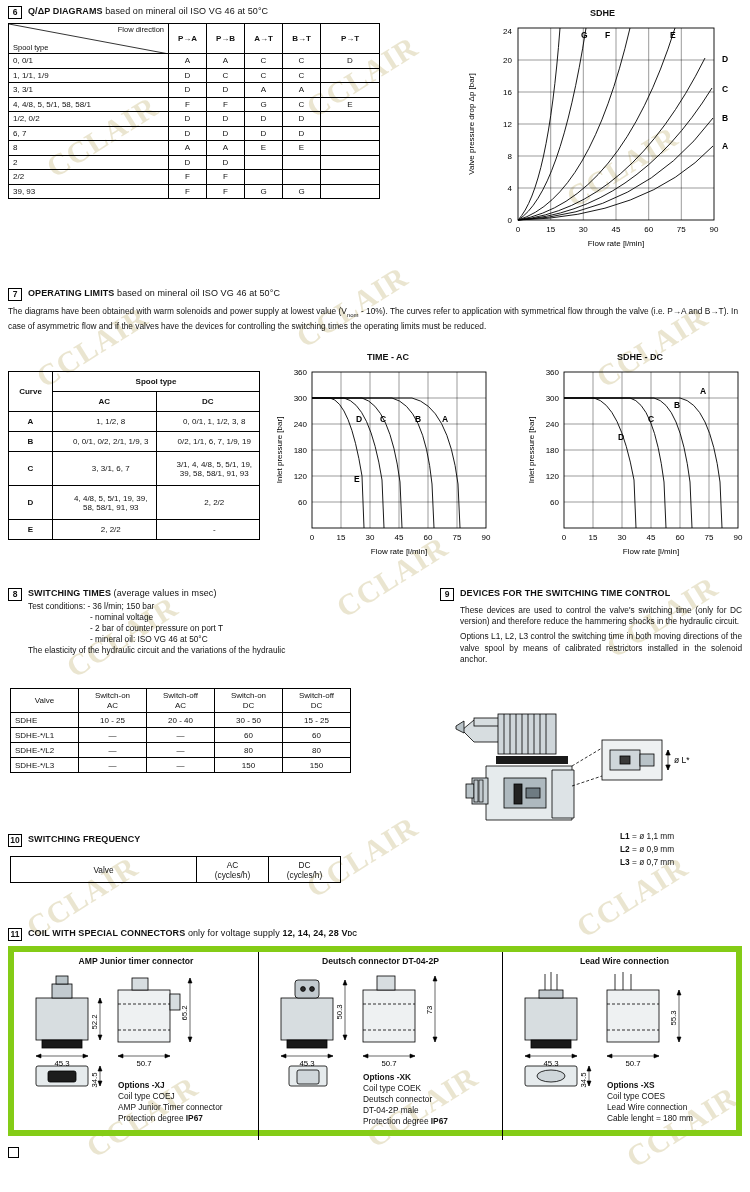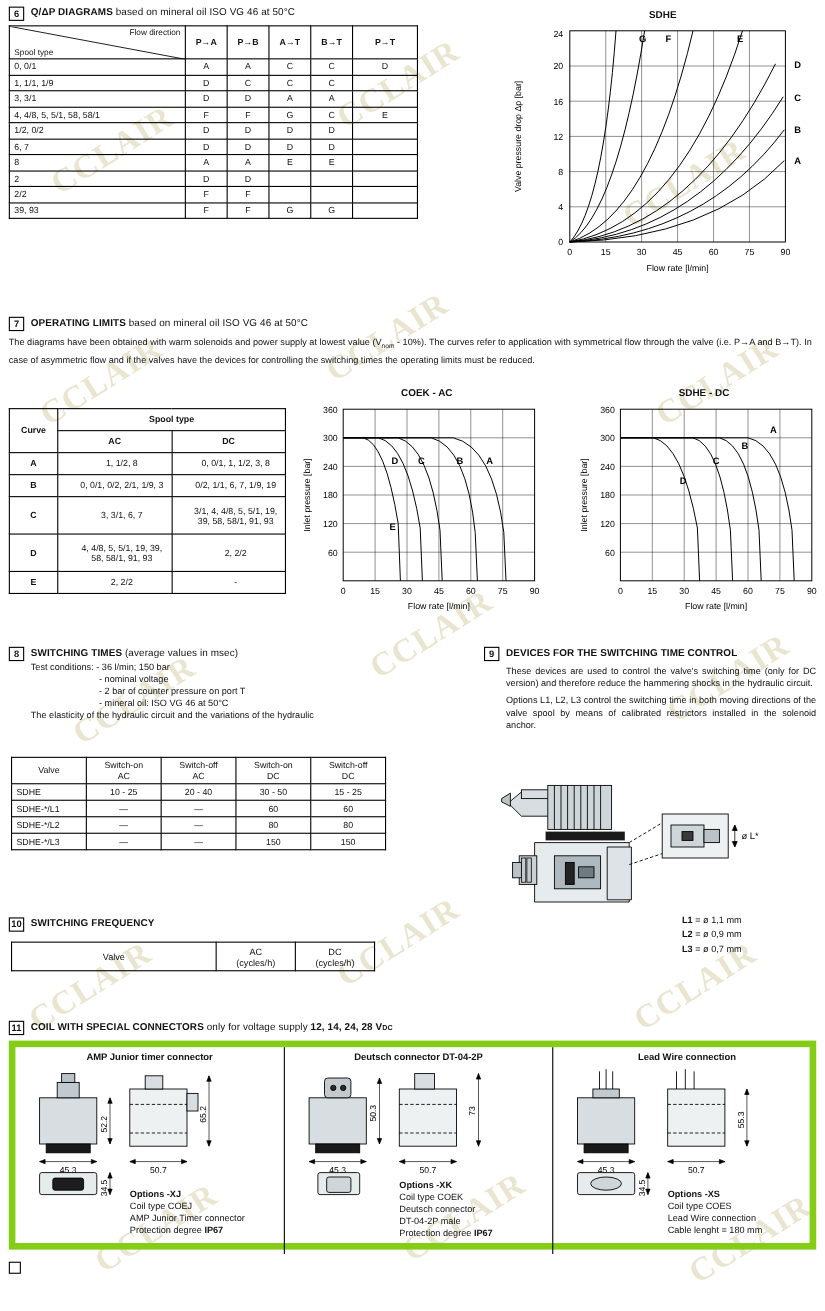--- a/index.html
+++ b/index.html
@@ -341,21 +341,21 @@
     </tr>
     <tr>
       <td class="cv">E</td>
       <td class="ac">2, 2/2</td>
       <td class="dc">-</td>
     </tr>
   </tbody>
       </table>
 
   <div id="chart7a">
-    <div class="charttitle">COEK - AC</div>
+    <div class="charttitle">TIME - AC</div>
     <svg width="232" height="198">
       <rect x="40" y="10" width="174" height="156" fill="none" stroke="#000" stroke-width="0.9"></rect>
       <line x1="40" y1="140" x2="214" y2="140" stroke="#000" stroke-width="0.4"></line>
       <line x1="40" y1="114" x2="214" y2="114" stroke="#000" stroke-width="0.4"></line>
       <line x1="40" y1="88" x2="214" y2="88" stroke="#000" stroke-width="0.4"></line>
       <line x1="40" y1="62" x2="214" y2="62" stroke="#000" stroke-width="0.4"></line>
       <line x1="40" y1="36" x2="214" y2="36" stroke="#000" stroke-width="0.4"></line>
       <line x1="69" y1="10" x2="69" y2="166" stroke="#000" stroke-width="0.4"></line>
       <line x1="98" y1="10" x2="98" y2="166" stroke="#000" stroke-width="0.4"></line>
       <line x1="127" y1="10" x2="127" y2="166" stroke="#000" stroke-width="0.4"></line>

